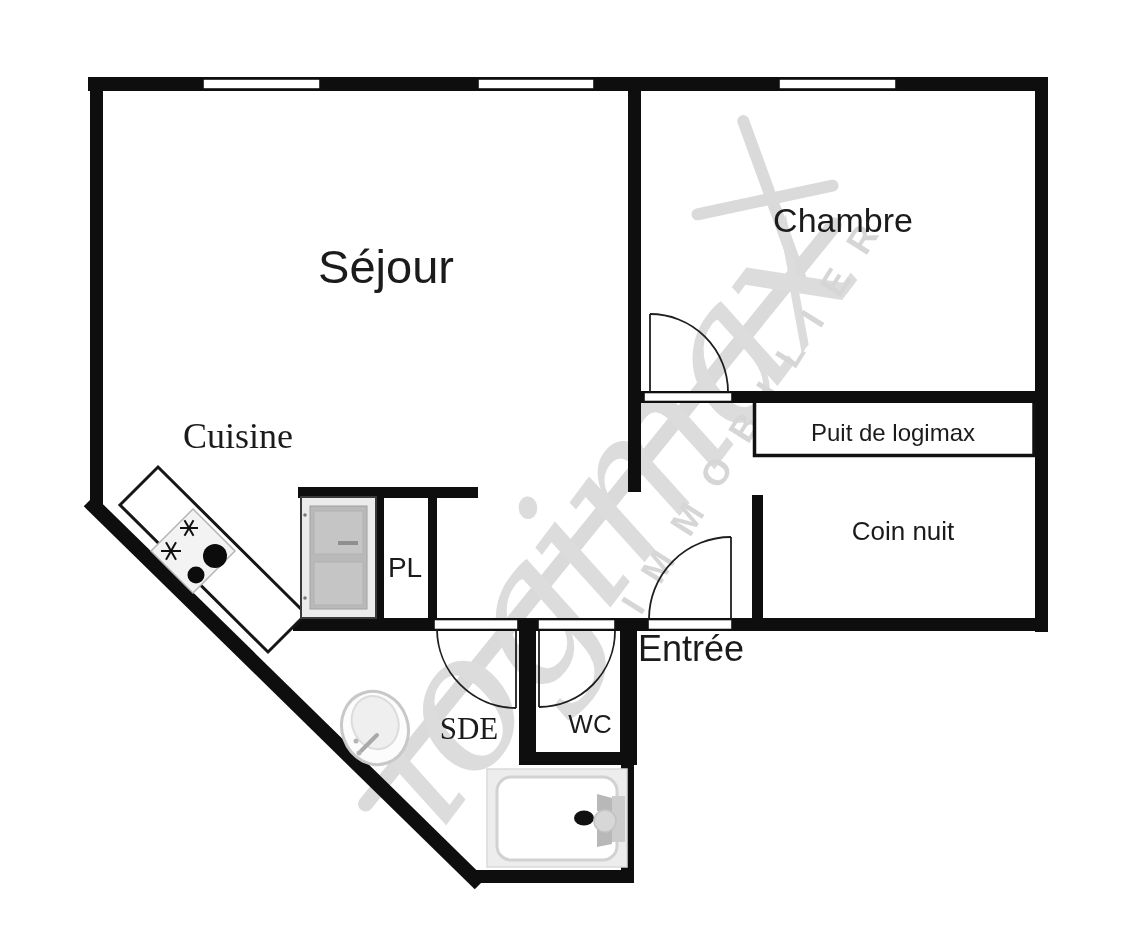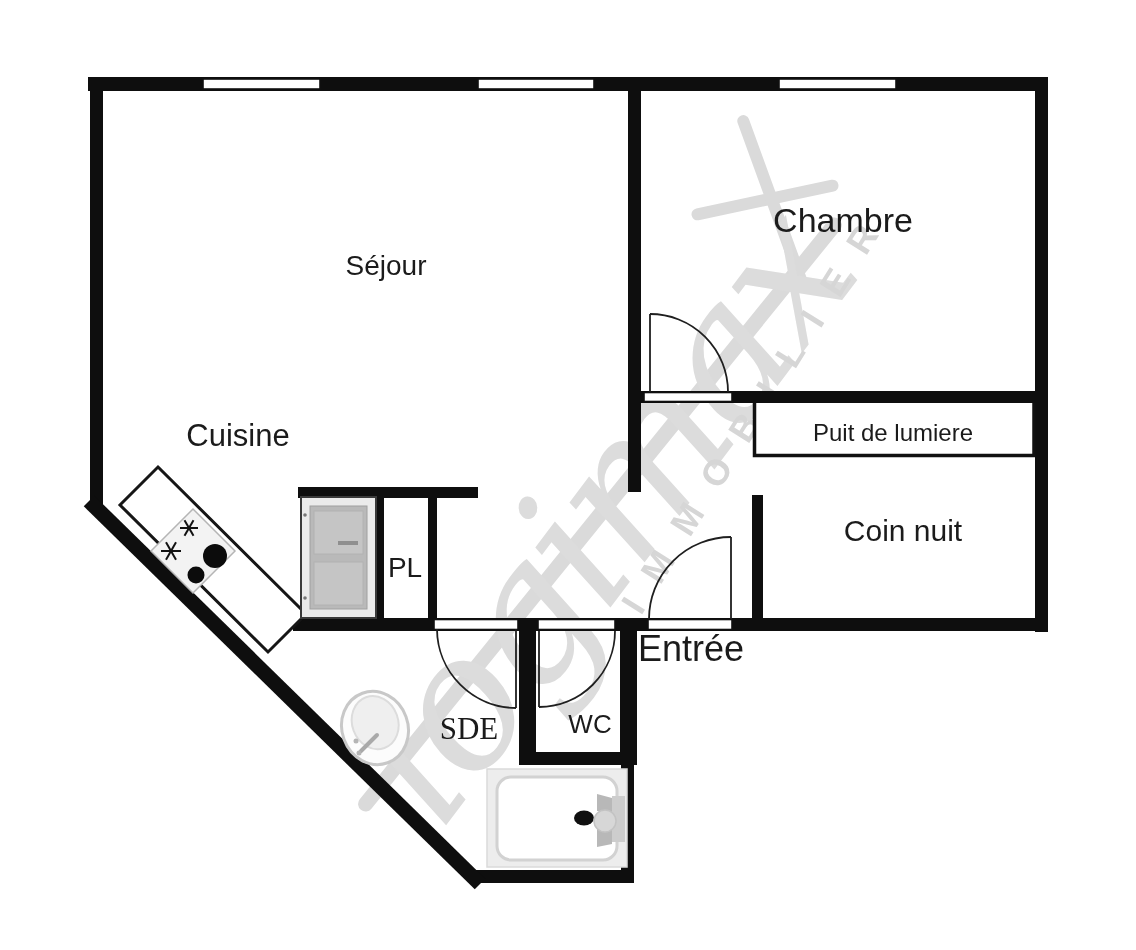--- a/index.html
+++ b/index.html
@@ -143,24 +143,24 @@
       <rect x="497" y="777" width="120" height="83" rx="14" fill="#ffffff" stroke="#d2d2d2" stroke-width="3"></rect>
       <ellipse cx="584" cy="818" rx="10" ry="7.5" fill="#101010"></ellipse>
       <rect x="612" y="796" width="13" height="46" fill="#cdcdcd"></rect>
       <polygon points="597,794 612,798 612,812 597,811" fill="#b8b8b8"></polygon>
       <polygon points="597,827 612,830 612,844 597,847" fill="#b8b8b8"></polygon>
       <circle cx="605" cy="821" r="11" fill="#d7d7d7" stroke="#c3c3c3" stroke-width="1.5"></circle>
     </g>
   </svg>
 
   <div class="label-layer">
-    <div class="room-label" style="left:386px;top:266px;font-size:28px;">Séjour</div>
+    <div class="room-label" style="left:386px;top:266px;font-size:47px;">Séjour</div>
     <div class="room-label" style="left:843px;top:220px;font-size:34px;">Chambre</div>
-    <div class="room-label" style="left:238px;top:436px;font-size:31px;">Cuisine</div>
-    <div class="room-label" style="left:893px;top:433px;font-size:24px;">Puit de lumiere</div>
-    <div class="room-label" style="left:903px;top:531px;font-size:30px;">Coin nuit</div>
+    <div class="room-label" style="left:238px;top:436px;font-size:36px;font-family:Liberation Serif, serif;">Cuisine</div>
+    <div class="room-label" style="left:893px;top:433px;font-size:24px;">Puit de logimax</div>
+    <div class="room-label" style="left:903px;top:531px;font-size:26px;">Coin nuit</div>
     <div class="room-label" style="left:405px;top:557px;font-size:28px;margin-top:11px;">PL</div>
     <div class="room-label" style="left:691px;top:649px;font-size:36px;">Entrée</div>
     <div class="room-label" style="left:469px;top:729px;font-size:31px;font-family:Liberation Serif, serif;">SDE</div>
     <div class="room-label" style="left:590px;top:724px;font-size:26px;">WC</div>
   </div>
 
 </div>
 
 </body></html>

